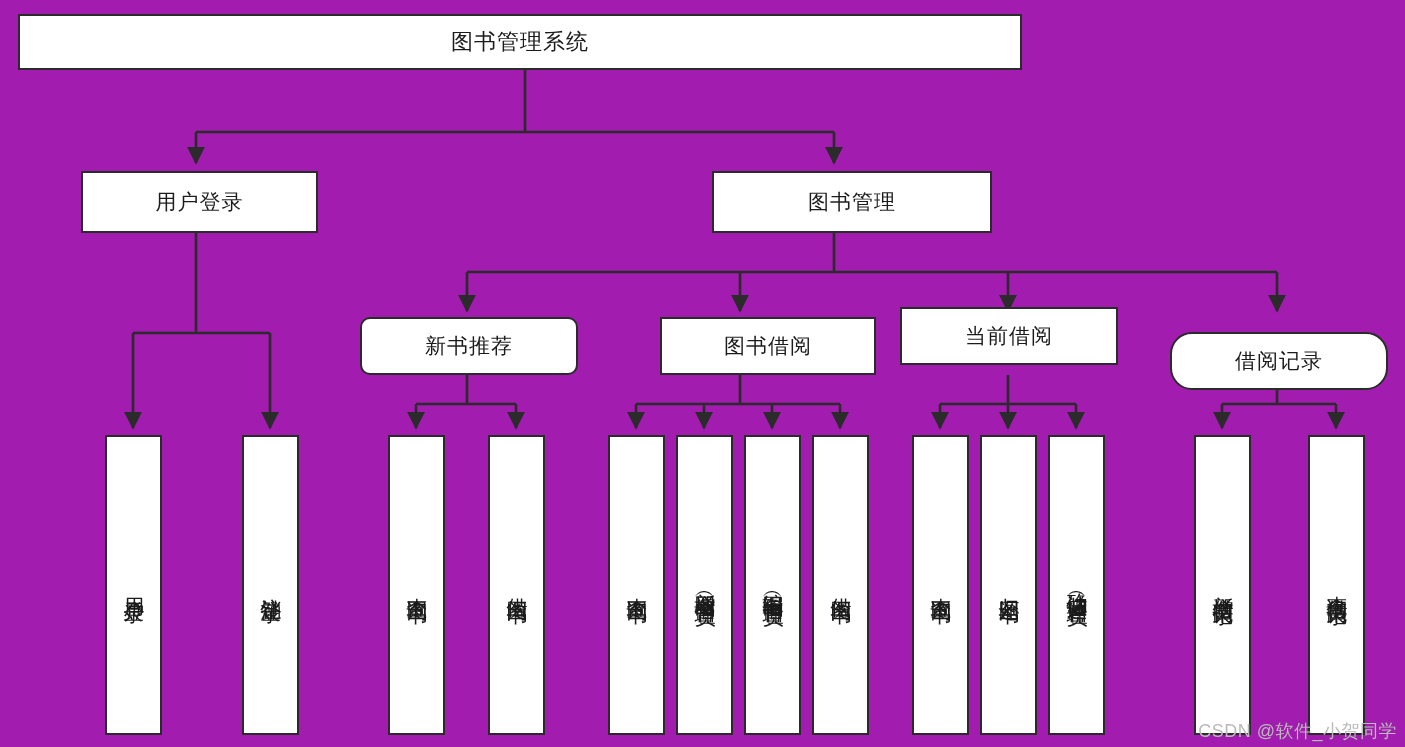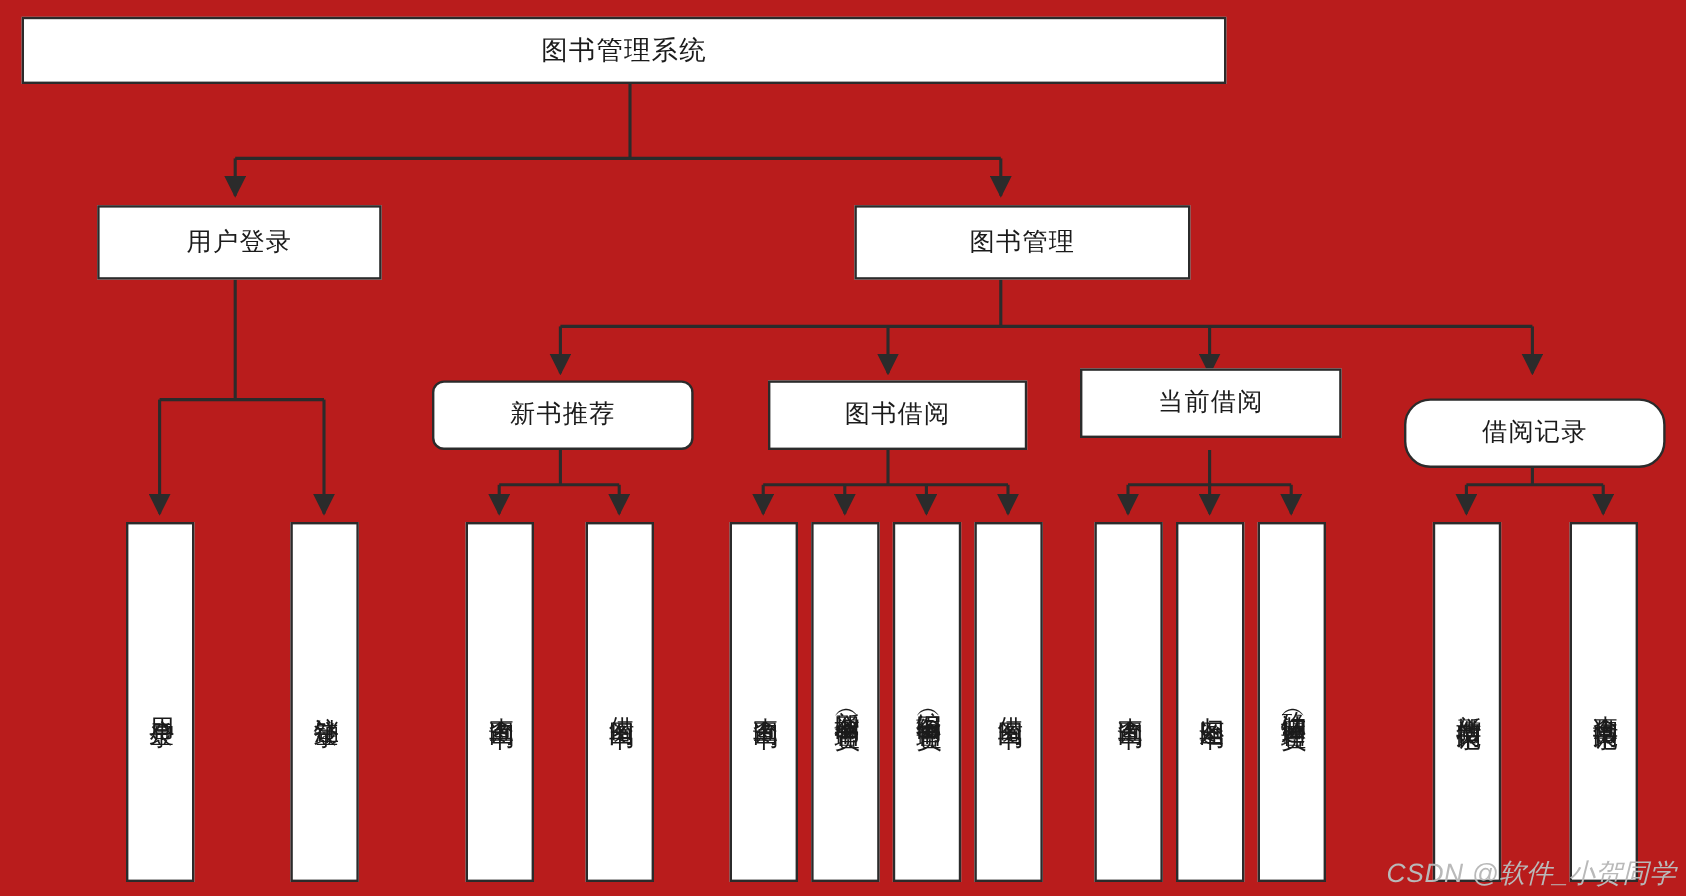--- a/index.html
+++ b/index.html
@@ -8,21 +8,21 @@
     padding: 0;
     background: #ffffff;
   }
   body {
     font-family: "Liberation Sans", "DejaVu Sans", sans-serif;
   }
   #canvas {
     position: relative;
     width: 1405px;
     height: 747px;
-    background: #b91c1c;
+    background: #a21caf;
     overflow: hidden;
   }
   svg.edges {
     position: absolute;
     left: 0;
     top: 0;
     width: 1405px;
     height: 747px;
     pointer-events: none;
   }
@@ -56,25 +56,24 @@
     line-height: 1.28;
     letter-spacing: 2px;
     text-align: center;
     white-space: nowrap;
     color: #1b1b1b;
   }
   .watermark {
     position: absolute;
     right: 8px;
     bottom: 4px;
-    font-size: 22px;
+    font-size: 18px;
     color: #b9b9b9;
     letter-spacing: 0.5px;
     white-space: nowrap;
-    font-style: italic;
   }
 </style>
 </head>
 <body>
 
 <div id="canvas">
 
   <svg class="edges" viewBox="0 0 1405 747">
     <defs>
       <marker id="arrow" viewBox="0 0 10 10" refX="9" refY="5" markerWidth="7" markerHeight="7" orient="auto-start-reverse">
@@ -124,21 +123,21 @@
       <path d="M 1336 404 L 1336 428" marker-end="url(#arrow)"></path>
     </g>
   </svg>
 
   <div class="node horiz root" style="left:18px; top:14px; width:1004px; height:56px;">图书管理系统</div>
 
   <div class="node horiz" style="left:81px; top:171px; width:237px; height:62px;">用户登录</div>
   <div class="node horiz" style="left:712px; top:171px; width:280px; height:62px;">图书管理</div>
 
   <div class="node horiz" style="left:360px; top:317px; width:218px; height:58px;border-radius:10px;">新书推荐</div>
-  <div class="node horiz" style="left:640px; top:317px; width:216px; height:58px;">图书借阅</div>
+  <div class="node horiz" style="left:660px; top:317px; width:216px; height:58px;">图书借阅</div>
   <div class="node horiz" style="left:900px; top:307px; width:218px; height:58px;">当前借阅</div>
   <div class="node horiz" style="left:1170px; top:332px; width:218px; height:58px;border-radius:22px;">借阅记录</div>
 
   <div class="node leaf" style="left:105px; top:435px; width:57px; height:300px;">
     <span class="vtext">用户登录</span>
   </div>
   <div class="node leaf" style="left:242px; top:435px; width:57px; height:300px;">
     <span class="vtext">注销登录</span>
   </div>
 

